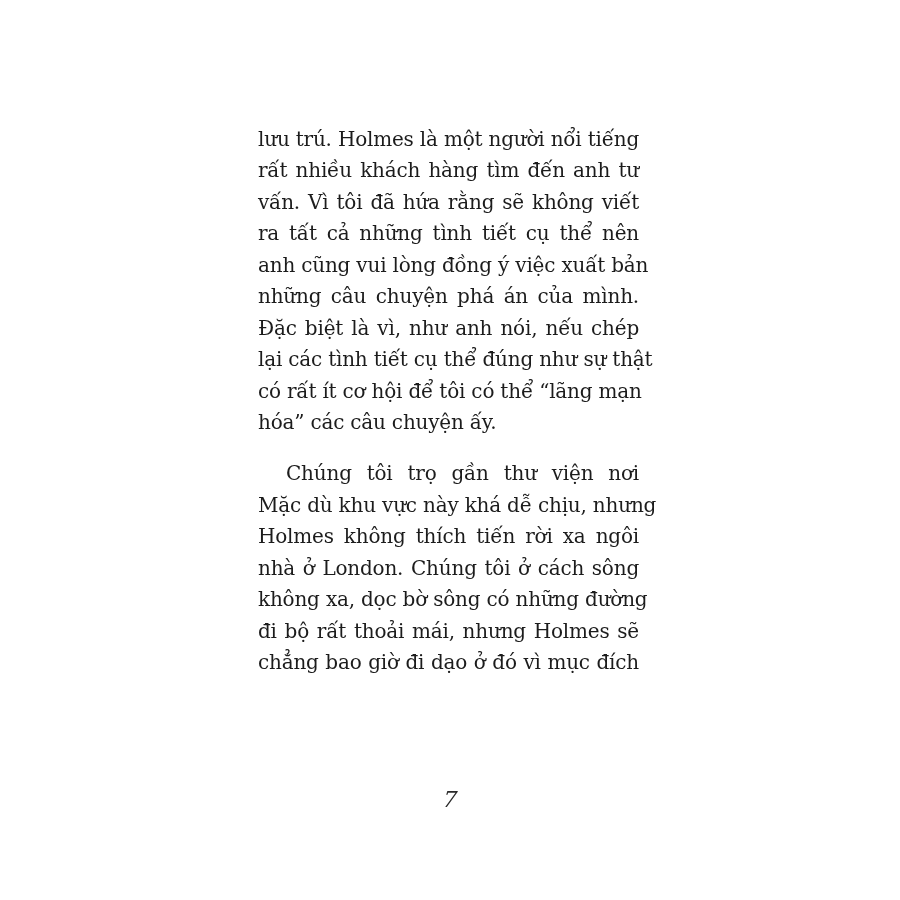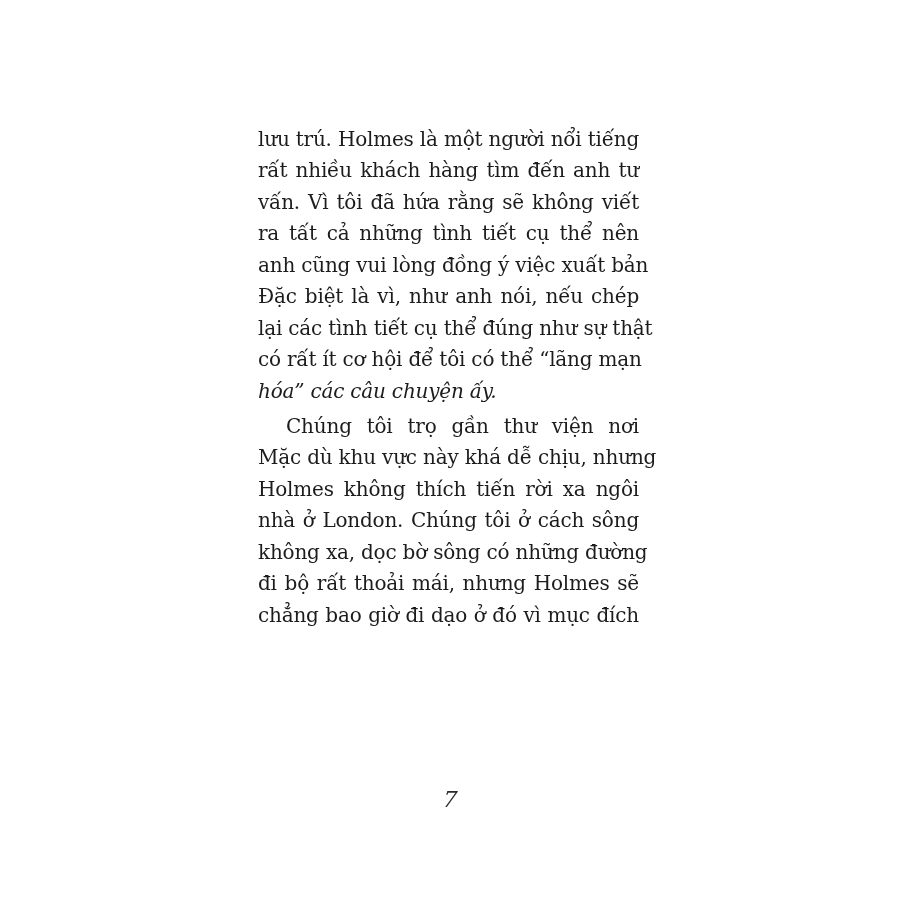--- a/index.html
+++ b/index.html
@@ -30,32 +30,31 @@
       line-height: 31.45px;
       color: #1c1c1c;
       letter-spacing: -0.2px;
     }
     .para {
       margin: 0;
       text-align: justify;
       text-align-last: left;
     }
     .para + .para {
-      margin-top: 4px;
+      margin-top: 20px;
     }
     .line {
       display: block;
       text-align: justify;
       text-align-last: justify;
       white-space: nowrap;
       height: 31.45px;
     }
     .line.last {
       text-align-last: left;
-      font-style: italic;
     }
     .line.indent {
       padding-left: 28px;
     }
     .page-number {
       position: absolute;
       left: 441px;
       top: 787px;
       width: 18px;
       text-align: center;
@@ -70,20 +69,21 @@
 <body>
 
 <div class="page">
   <div class="text-column">
     <p class="para">
       <span class="line">lưu trú. Holmes là một người nổi tiếng</span>
       <span class="line">rất nhiều khách hàng tìm đến anh tư</span>
       <span class="line">vấn. Vì tôi đã hứa rằng sẽ không viết</span>
       <span class="line">ra tất cả những tình tiết cụ thể nên</span>
       <span class="line">anh cũng vui lòng đồng ý việc xuất bản</span>
+      <span class="line">những câu chuyện phá án của mình.</span>
       <span class="line">Đặc biệt là vì, như anh nói, nếu chép</span>
       <span class="line">lại các tình tiết cụ thể đúng như sự thật</span>
       <span class="line">có rất ít cơ hội để tôi có thể “lãng mạn</span>
       <span class="line last">hóa” các câu chuyện ấy.</span>
     </p>
     <p class="para">
       <span class="line indent">Chúng tôi trọ gần thư viện nơi</span>
       <span class="line">Mặc dù khu vực này khá dễ chịu, nhưng</span>
       <span class="line">Holmes không thích tiến rời xa ngôi</span>
       <span class="line">nhà ở London. Chúng tôi ở cách sông</span>

